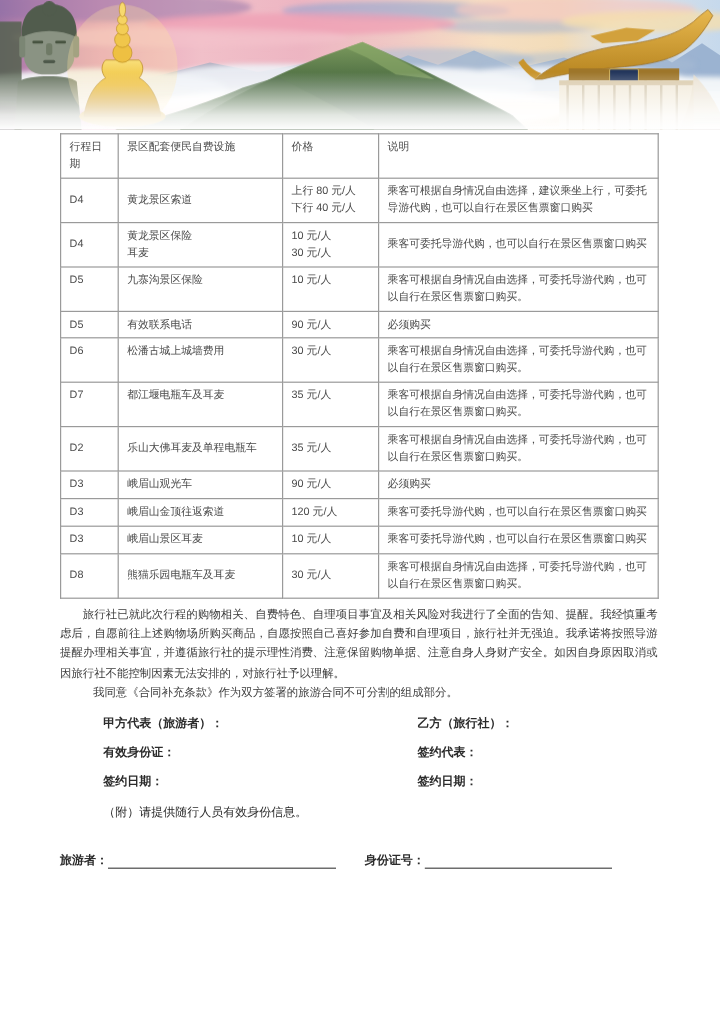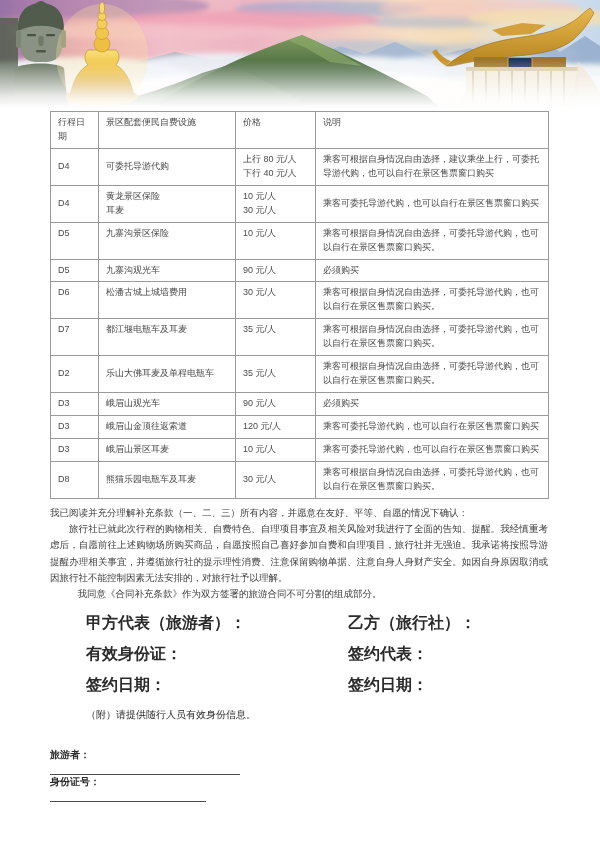--- a/index.html
+++ b/index.html
@@ -18,27 +18,27 @@
   tr.vmid td{vertical-align:middle;}
   col.c1{width:48px}col.c2{width:137px}col.c3{width:80px}col.c4{width:233px}
 
   
   .paras{margin-top:6px;font-size:9.5px;line-height:1.72;text-align:justify;color:#3c3c3c;}
   .paras p{margin:0;}
   .ind2{text-indent:2em;}
   .ind3{text-indent:2.9em;}
 
   
-  .sig{margin:10px 0 0 36px;font-size:16px;font-weight:bold;color:#2b2b2b;}
+  .sig{margin:10px 0 0 36px;font-size:10px;font-weight:bold;color:#2b2b2b;}
   .sig-row{display:grid;grid-template-columns:262px 1fr;margin-bottom:10px;}
   .attach{margin:12px 0 0 36px;font-size:10px;font-weight:normal;color:#2b2b2b;}
 
   
-  .footer-line{display:flex;align-items:flex-start;margin-top:26px;font-size:10px;
-        font-weight:bold;color:#2b2b2b;flex-direction:column;}
+  .footer-line{display:flex;align-items:flex-end;margin-top:26px;font-size:10px;
+        font-weight:bold;color:#2b2b2b;}
   .sigline{display:inline-block;border-bottom:1px solid #4a4a4a;height:12px;}
   .w1{width:190px;}
   .w2{width:156px;}
   .gap{width:24px;}
 </style>
 </head>
 <body>
 
 <div class="page">
 
@@ -177,42 +177,42 @@
         <tr>
           <th>行程日期</th>
           <th>景区配套便民自费设施</th>
           <th>价格</th>
           <th>说明</th>
         </tr>
       </thead>
       <tbody>
         <tr class="vmid">
           <td>D4</td>
-          <td class="pre">可委托导游代购</td>
+          <td class="pre">黄龙景区索道</td>
           <td class="pre">上行 80 元/人
 下行 40 元/人</td>
           <td>乘客可根据自身情况自由选择，建议乘坐上行，可委托导游代购，也可以自行在景区售票窗口购买</td>
         </tr>
         <tr class="vmid">
           <td>D4</td>
           <td class="pre">黄龙景区保险
 耳麦</td>
           <td class="pre">10 元/人
 30 元/人</td>
           <td>乘客可委托导游代购，也可以自行在景区售票窗口购买</td>
         </tr>
         <tr>
           <td>D5</td>
           <td class="pre">九寨沟景区保险</td>
           <td class="pre">10 元/人</td>
           <td>乘客可根据自身情况自由选择，可委托导游代购，也可以自行在景区售票窗口购买。</td>
         </tr>
         <tr>
           <td>D5</td>
-          <td class="pre">九寨沟观光车</td>
+          <td class="pre">有效联系电话</td>
           <td class="pre">90 元/人</td>
           <td>必须购买</td>
         </tr>
         <tr>
           <td>D6</td>
           <td class="pre">松潘古城上城墙费用</td>
           <td class="pre">30 元/人</td>
           <td>乘客可根据自身情况自由选择，可委托导游代购，也可以自行在景区售票窗口购买。</td>
         </tr>
         <tr>
@@ -248,21 +248,20 @@
         <tr class="vmid">
           <td>D8</td>
           <td class="pre">熊猫乐园电瓶车及耳麦</td>
           <td class="pre">30 元/人</td>
           <td>乘客可根据自身情况自由选择，可委托导游代购，也可以自行在景区售票窗口购买。</td>
         </tr>
       </tbody>
     </table>
 
     <div class="paras">
-      <p>我已阅读并充分理解补充条款（一、二、三）所有内容，并愿意在友好、平等、自愿的情况下确认：</p>
       <p class="ind2">旅行社已就此次行程的购物相关、自费特色、自理项目事宜及相关风险对我进行了全面的告知、提醒。我经慎重考虑后，自愿前往上述购物场所购买商品，自愿按照自己喜好参加自费和自理项目，旅行社并无强迫。我承诺将按照导游提醒办理相关事宜，并遵循旅行社的提示理性消费、注意保留购物单据、注意自身人身财产安全。如因自身原因取消或因旅行社不能控制因素无法安排的，对旅行社予以理解。</p>
       <p class="ind3">我同意《合同补充条款》作为双方签署的旅游合同不可分割的组成部分。</p>
     </div>
 
     <div class="sig">
       <div class="sig-row">
         <span>甲方代表（旅游者）：</span>
         <span>乙方（旅行社）：</span>
       </div>
       <div class="sig-row">

